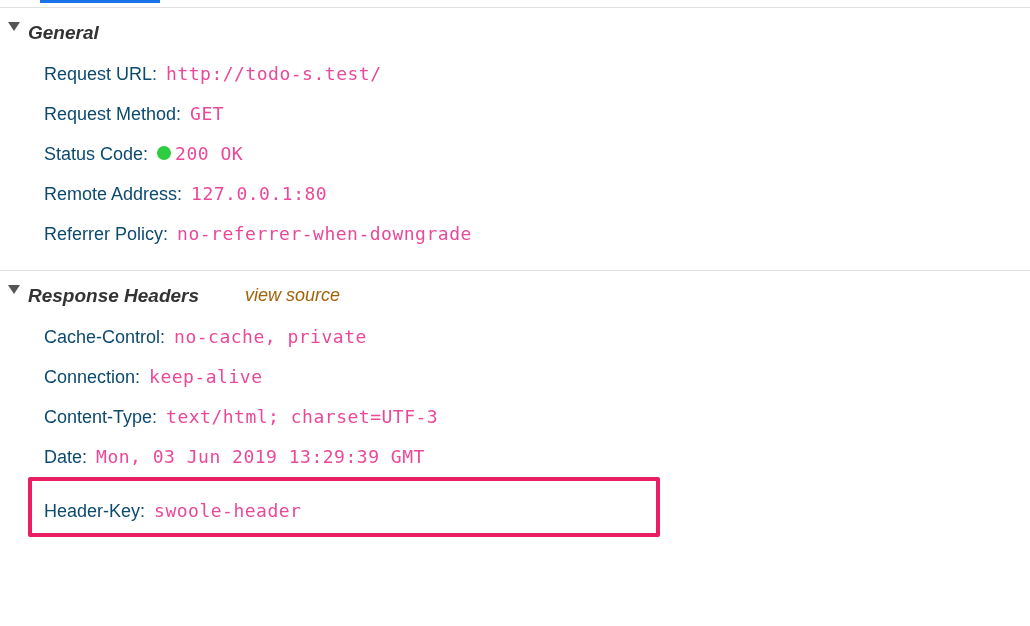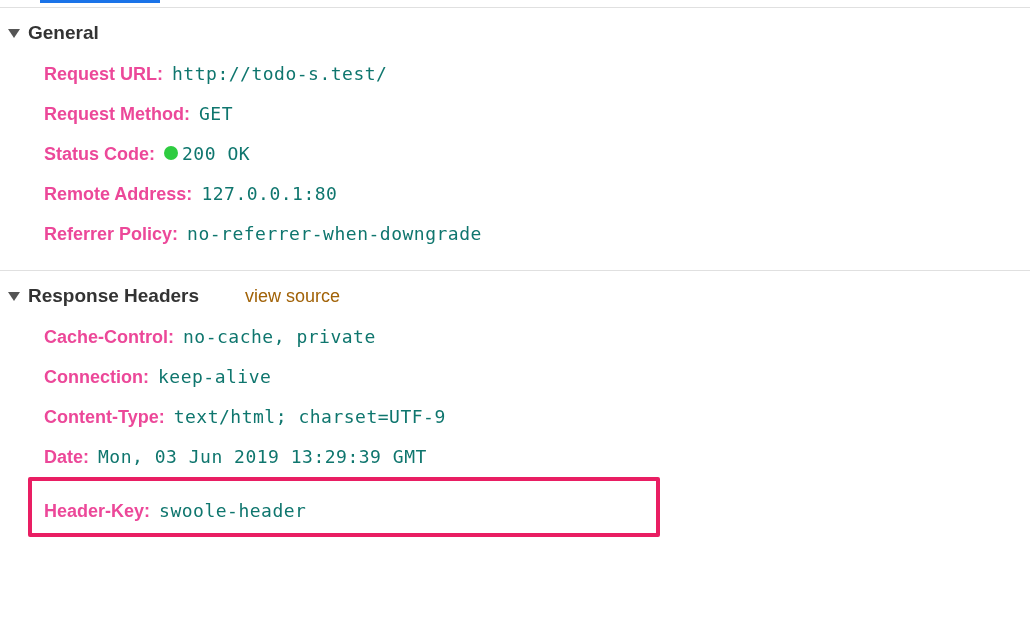--- a/index.html
+++ b/index.html
@@ -22,23 +22,23 @@
     }
     .section {
       border-top: 1px solid #e0e0e0;
       padding: 10px 0 16px 0;
     }
     .section:first-of-type {
       border-top: none;
     }
     .section-header {
       display: flex;
-      align-items: center;
       padding: 4px 8px 10px 8px;
       gap: 6px;
+      font-style: italic;
     }
     .disclosure-triangle {
       display: inline-block;
       width: 0;
       height: 0;
       border-left: 6px solid transparent;
       border-right: 6px solid transparent;
       border-top: 9px solid #555;
       margin-right: 2px;
     }
@@ -52,27 +52,27 @@
       font-size: 18px;
       margin-left: 40px;
       font-weight: 400;
     }
     .header-row {
       padding: 6px 0 6px 44px;
       font-size: 18px;
       line-height: 1.5;
     }
     .header-key {
-      font-weight: 700;
-      color: #ec4899;
+      font-weight: 400;
+      color: #0c4a6e;
     }
     .header-value {
       font-family: "SF Mono", Menlo, Monaco, Consolas, monospace;
       font-size: 18px;
-      color: #0f766e;
+      color: #ec4899;
       margin-left: 4px;
       letter-spacing: 0.5px;
     }
     .status-dot {
       display: inline-block;
       width: 14px;
       height: 14px;
       border-radius: 50%;
       background: #2ecc40;
       margin-right: 4px;
@@ -141,21 +141,21 @@
   </div>
 
   <div class="header-row">
     <span class="header-key">Connection:</span>
     <span class="header-value">keep-alive</span>
   </div>
 
 
   <div class="header-row">
     <span class="header-key">Content-Type:</span>
-    <span class="header-value">text/html; charset=UTF-9</span>
+    <span class="header-value">text/html; charset=UTF-3</span>
   </div>
 
   <div class="header-row">
     <span class="header-key">Date:</span>
     <span class="header-value">Mon, 03 Jun 2019 13:29:39 GMT</span>
   </div>
 
   <div class="highlight-box">
     <div class="header-row">
       <span class="header-key">Header-Key:</span>

